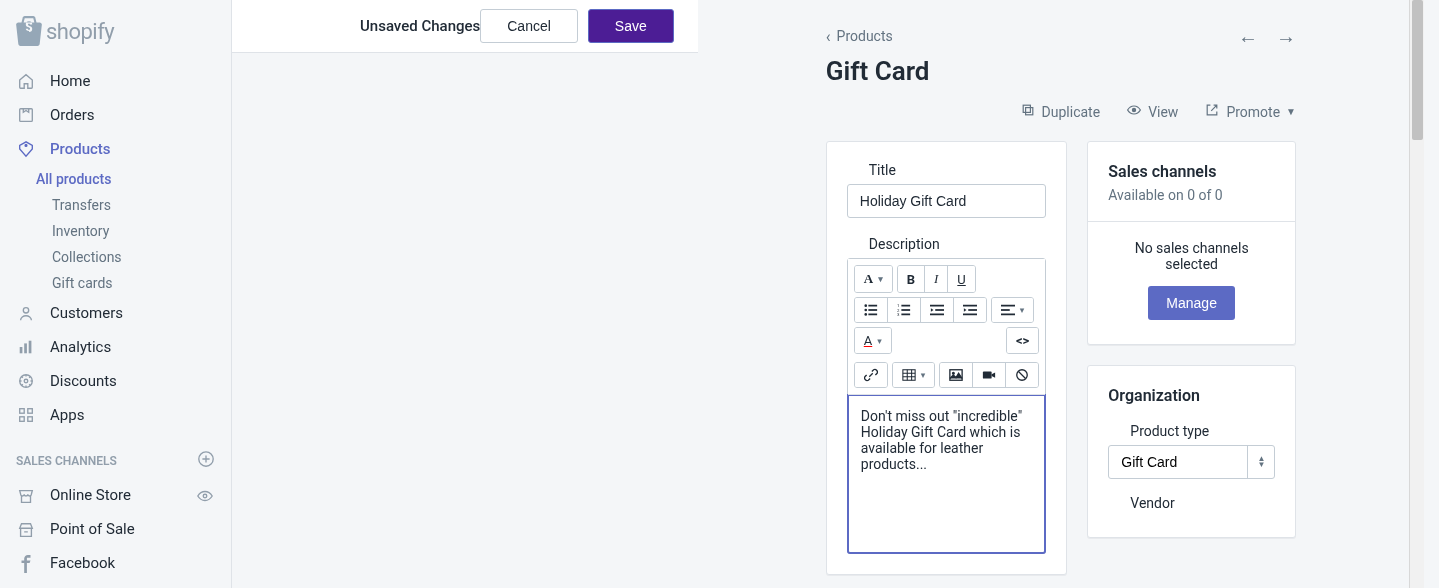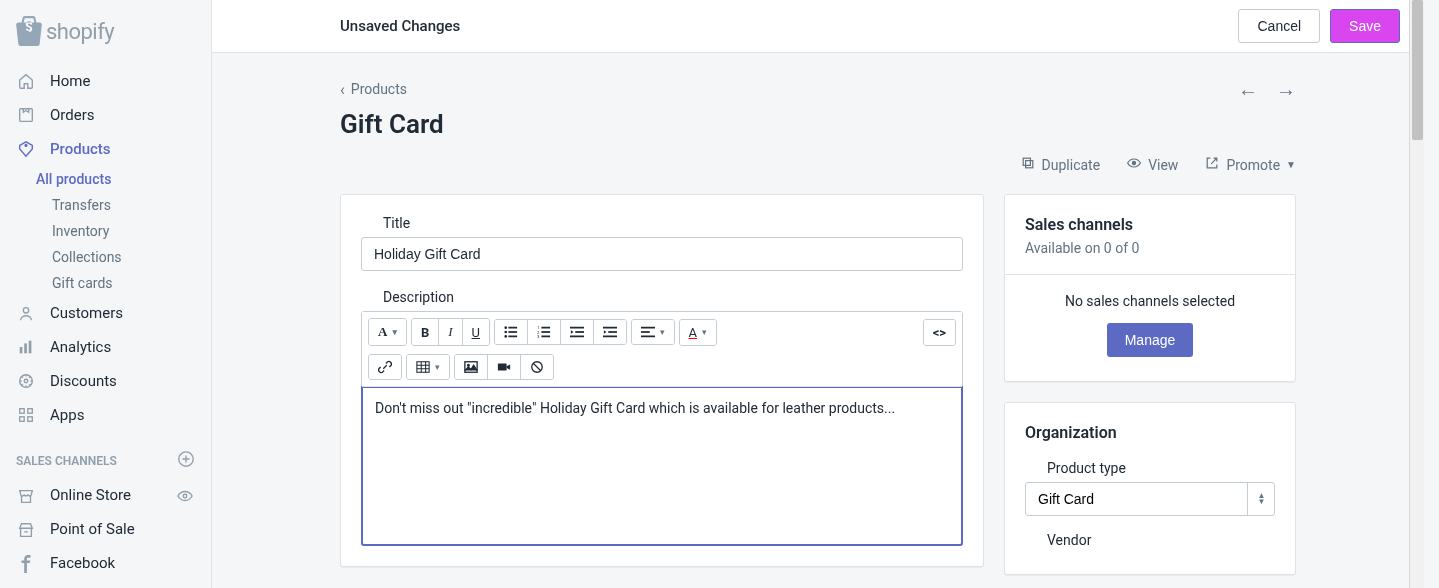--- a/index.html
+++ b/index.html
@@ -1,44 +1,44 @@
 <!DOCTYPE html>
 <html><head>
 <meta charset="utf-8">
 <style>
 * { box-sizing: border-box; margin: 0; padding: 0; }
 body { font-family: -apple-system, BlinkMacSystemFont, "Segoe UI", Roboto, sans-serif; background: #f4f6f8; color: #212b36; }
 .app { display: flex; height: 588px; width: 1424px; position: relative; }
 .scrollbar-track { position: absolute; right: 0; top: 0; width: 15px; height: 588px; background: #f1f1f1; border-left: 1px solid #d8d8d8; }
 .scrollbar-thumb { position: absolute; top: 0; left: 2px; width: 11px; height: 140px; background: #c1c1c1; border-radius: 2px; }
 
-.sidebar { width: 212px; background: #f4f6f8; border-right: 1px solid #dfe3e8; display: flex; flex-direction: column; padding-top: 12px; }
+.sidebar { width: 232px; background: #f4f6f8; border-right: 1px solid #dfe3e8; display: flex; flex-direction: column; padding-top: 12px; }
 .logo-wrap { display: flex; align-items: center; padding: 4px 16px 18px 16px; }
 .logo-wrap svg { width: 26px; height: 30px; fill: #95a7b7; }
 .logo-text { font-size: 22px; font-weight: 400; color: #919eab; letter-spacing: -0.5px; margin-left: 4px; }
 
 .nav { display: flex; flex-direction: column; }
 .nav-item { display: flex; align-items: center; padding: 7px 16px; font-size: 15px; color: #212b36; cursor: pointer; gap: 14px; }
 .nav-item .ic { width: 20px; height: 20px; display: flex; align-items: center; justify-content: center; color: #919eab; }
 .nav-item.selected { color: #5c6ac4; font-weight: 500; }
 .nav-sub { padding: 5px 16px 5px 52px; font-size: 14px; color: #637381; cursor: pointer; }
 .nav-sub.active { color: #5c6ac4; font-weight: 500; padding-left: 36px; }
 
 .nav-section { padding: 18px 16px 8px 16px; font-size: 12px; font-weight: 600; color: #919eab; display: flex; justify-content: space-between; align-items: center; }
 .nav-section .ic { color: #919eab; cursor: pointer; }
 .nav-channel { display: flex; align-items: center; padding: 7px 16px; font-size: 15px; color: #212b36; cursor: pointer; gap: 14px; justify-content: space-between; }
 .nav-channel .left { display: flex; gap: 14px; }
 .nav-channel .ic { width: 20px; height: 20px; display: flex; align-items: center; justify-content: center; color: #919eab; }
 
-.main { flex: 1; display: flex; flex-direction: column; background: #f4f6f8; overflow: hidden; }
+.main { flex: 1; display: flex; flex-direction: row; background: #f4f6f8; overflow: hidden; }
 .topbar { height: 53px; background: #fff; border-bottom: 1px solid #dfe3e8; display: flex; align-items: center; justify-content: space-between; padding: 0 24px 0 128px; }
 .topbar-title { font-size: 15px; color: #212b36; font-weight: 500; }
 .topbar-actions { display: flex; gap: 10px; }
-.btn { padding: 8px 18px; border-radius: 3px; font-size: 14px; cursor: pointer; border: 1px solid #c4cdd5; background: #fff; color: #212b36; }
-.btn.primary { background: #d946ef; border-color: #5c6ac4; color: #fff; }
+.btn { padding: 8px 26px; border-radius: 3px; font-size: 14px; cursor: pointer; border: 1px solid #c4cdd5; background: #fff; color: #212b36; }
+.btn.primary { background: #4c1d95; border-color: #5c6ac4; color: #fff; }
 
 .content { flex: 1; overflow-y: auto; padding: 24px 128px 0 128px; }
 .page-header { margin-bottom: 20px; }
 .breadcrumb { display: flex; align-items: center; justify-content: space-between; margin-bottom: 8px; }
 .breadcrumb-left { display: flex; align-items: center; gap: 6px; color: #637381; font-size: 14px; cursor: pointer; }
 .breadcrumb-nav { display: flex; gap: 18px; color: #637381; }
 .breadcrumb-nav span { cursor: pointer; font-size: 20px; }
 .page-title { font-size: 26px; font-weight: 600; color: #212b36; margin-bottom: 16px; }
 .page-actions { display: flex; gap: 26px; color: #637381; font-size: 14px; justify-content: flex-end; }
 .page-action { display: flex; align-items: center; gap: 6px; cursor: pointer; }

